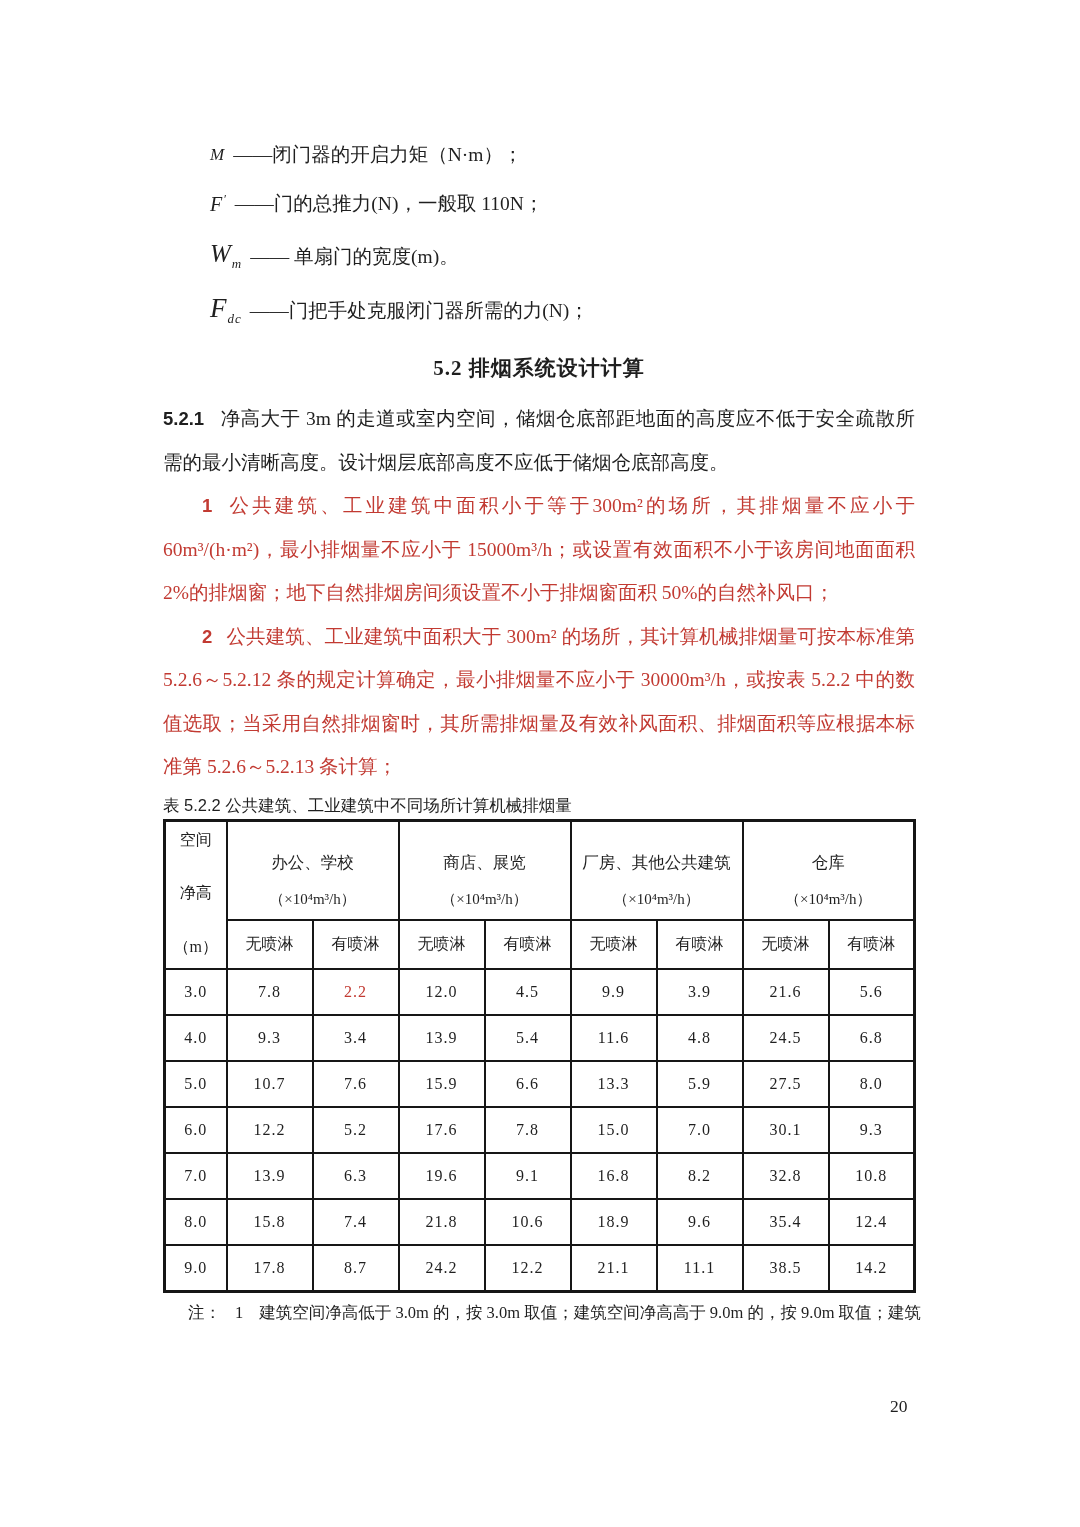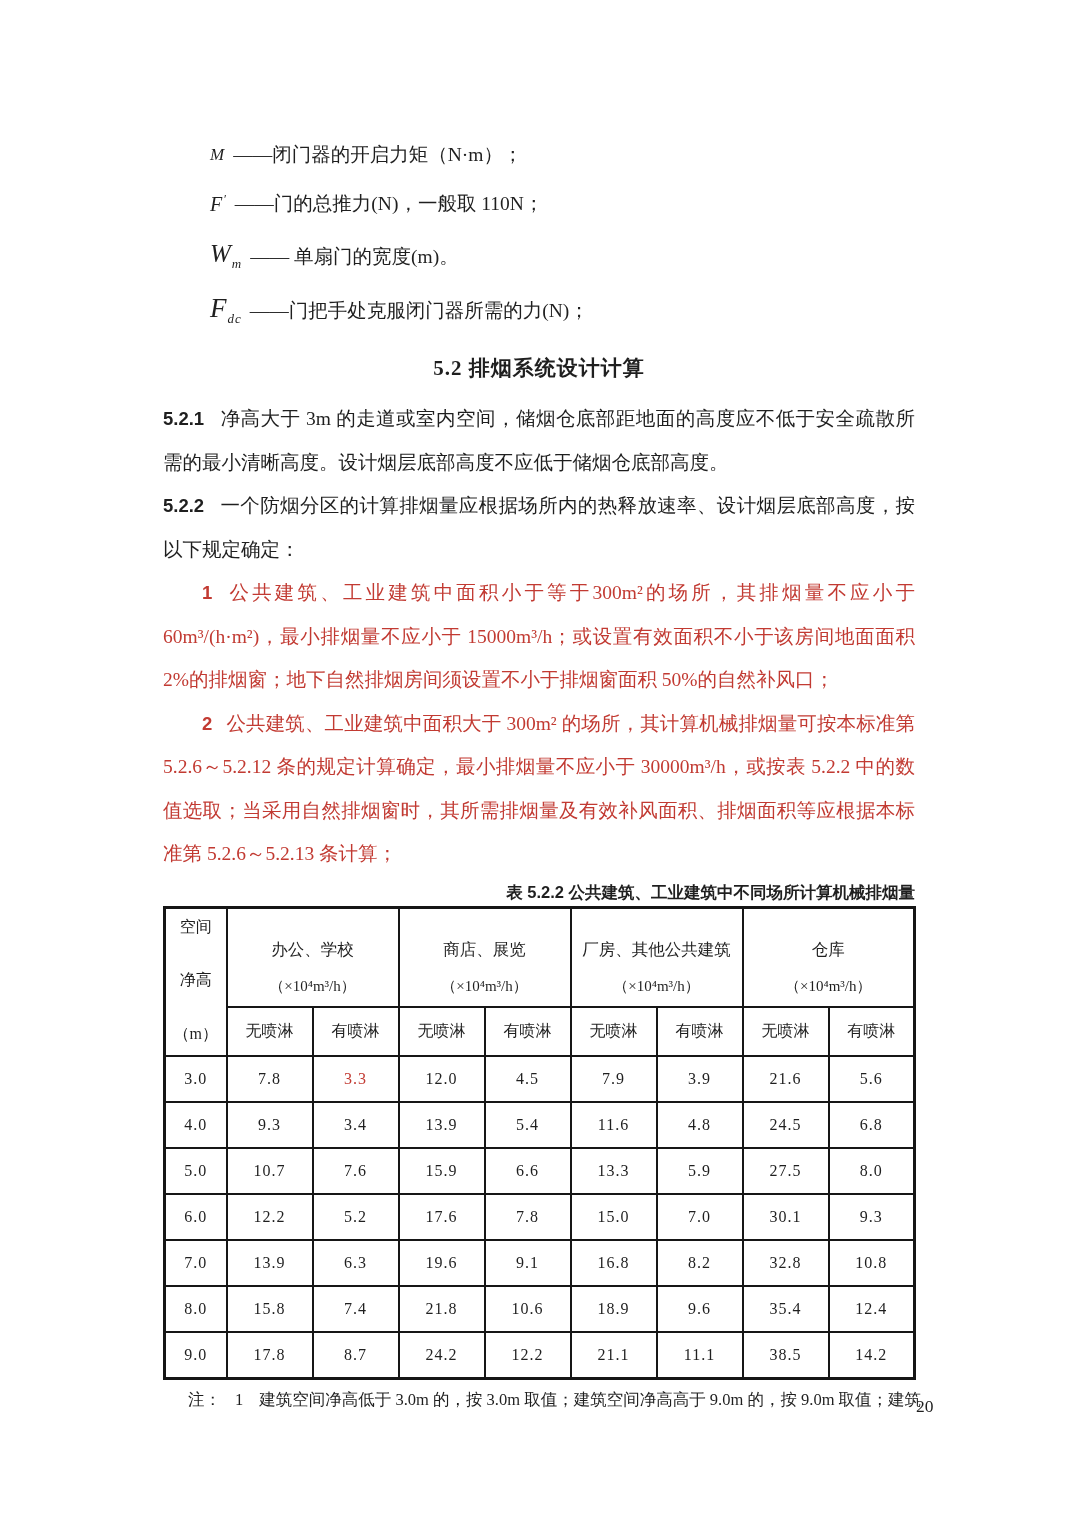--- a/index.html
+++ b/index.html
@@ -52,21 +52,21 @@
     font-family:"Liberation Sans","DejaVu Sans",sans-serif;
     font-weight:bold;font-size:18.5px;
     padding-right:16px;
   }
   .para.redp{color:var(--red);text-indent:2em;}
   .para.redp .cnum{padding-right:14px;}
 
   
   .caption{
     margin-top:3px;height:27px;line-height:27px;
-    text-align:right;font-weight:bold;font-size:16.5px;
+    text-align:left;font-weight:normal;font-size:16.5px;
     font-family:"Liberation Sans","DejaVu Sans",sans-serif;
   }
   table.smoke{
     border-collapse:collapse;table-layout:fixed;
     width:750px;border:3px solid var(--line);
   }
   table.smoke td{
     border:2px solid var(--line);
     text-align:center;vertical-align:middle;
     font-size:16px;padding:0;
@@ -86,21 +86,21 @@
 
   
   .note{
     margin-top:9px;padding-left:25px;
     font-size:16.5px;white-space:nowrap;
     display:flex;align-items:baseline;
   }
   .note .nlabel{margin-right:14px;}
   .note .nnum{margin-right:16px;}
   .pageno{
-    position:absolute;left:916px;top:1396px;
+    position:absolute;left:890px;top:1396px;
     font-size:17.5px;
   }
 </style>
 </head>
 <body>
 
 <div class="page">
   <div class="content">
 
     <div class="defs">
@@ -119,21 +119,20 @@
       <div class="def-line d3">
         <span class="sym"><span>F</span><sub>dc</sub></span>
         <span class="def-text">——门把手处克服闭门器所需的力(N)；</span>
       </div>
     </div>
 
     <div class="heading">5.2  排烟系统设计计算</div>
 
     <div class="paras">
       <p class="para"><b class="cnum">5.2.1</b><span>净高大于 3m 的走道或室内空间，储烟仓底部距地面的高度应不低于安全疏散所需的最小清晰高度。设计烟层底部高度不应低于储烟仓底部高度。</span></p>
-      <p class="para"><b class="cnum">5.2.2</b><span>一个防烟分区的计算排烟量应根据场所内的热释放速率、设计烟层底部高度，按以下规定确定：</span></p>
       <p class="para redp"><b class="cnum">1</b><span>公共建筑、工业建筑中面积小于等于300m²的场所，其排烟量不应小于60m³/(h·m²)，最小排烟量不应小于 15000m³/h；或设置有效面积不小于该房间地面面积 2%的排烟窗；地下自然排烟房间须设置不小于排烟窗面积 50%的自然补风口；</span></p>
       <p class="para redp"><b class="cnum">2</b><span>公共建筑、工业建筑中面积大于 300m² 的场所，其计算机械排烟量可按本标准第 5.2.6～5.2.12 条的规定计算确定，最小排烟量不应小于 30000m³/h，或按表 5.2.2 中的数值选取；当采用自然排烟窗时，其所需排烟量及有效补风面积、排烟面积等应根据本标准第 5.2.6～5.2.13 条计算；</span></p>
     </div>
 
     <div class="caption">表 5.2.2 公共建筑、工业建筑中不同场所计算机械排烟量</div>
 
     <table class="smoke">
       <colgroup>
         <col style="width:62px">
         <col style="width:86px">
@@ -179,24 +178,24 @@
           <td class="gstart">无喷淋</td>
           <td>有喷淋</td>
           <td class="gstart">无喷淋</td>
           <td>有喷淋</td>
         </tr>
       </thead>
       <tbody>
           <tr>
             <td class="corner">3.0</td>
             <td class="gstart">7.8</td>
-            <td class="red">3.3</td>
+            <td class="red">2.2</td>
             <td class="gstart">12.0</td>
             <td>4.5</td>
-            <td class="gstart">7.9</td>
+            <td class="gstart">9.9</td>
             <td>3.9</td>
             <td class="gstart">21.6</td>
             <td>5.6</td>
           </tr>
           <tr>
             <td class="corner">4.0</td>
             <td class="gstart">9.3</td>
             <td>3.4</td>
             <td class="gstart">13.9</td>
             <td>5.4</td>

